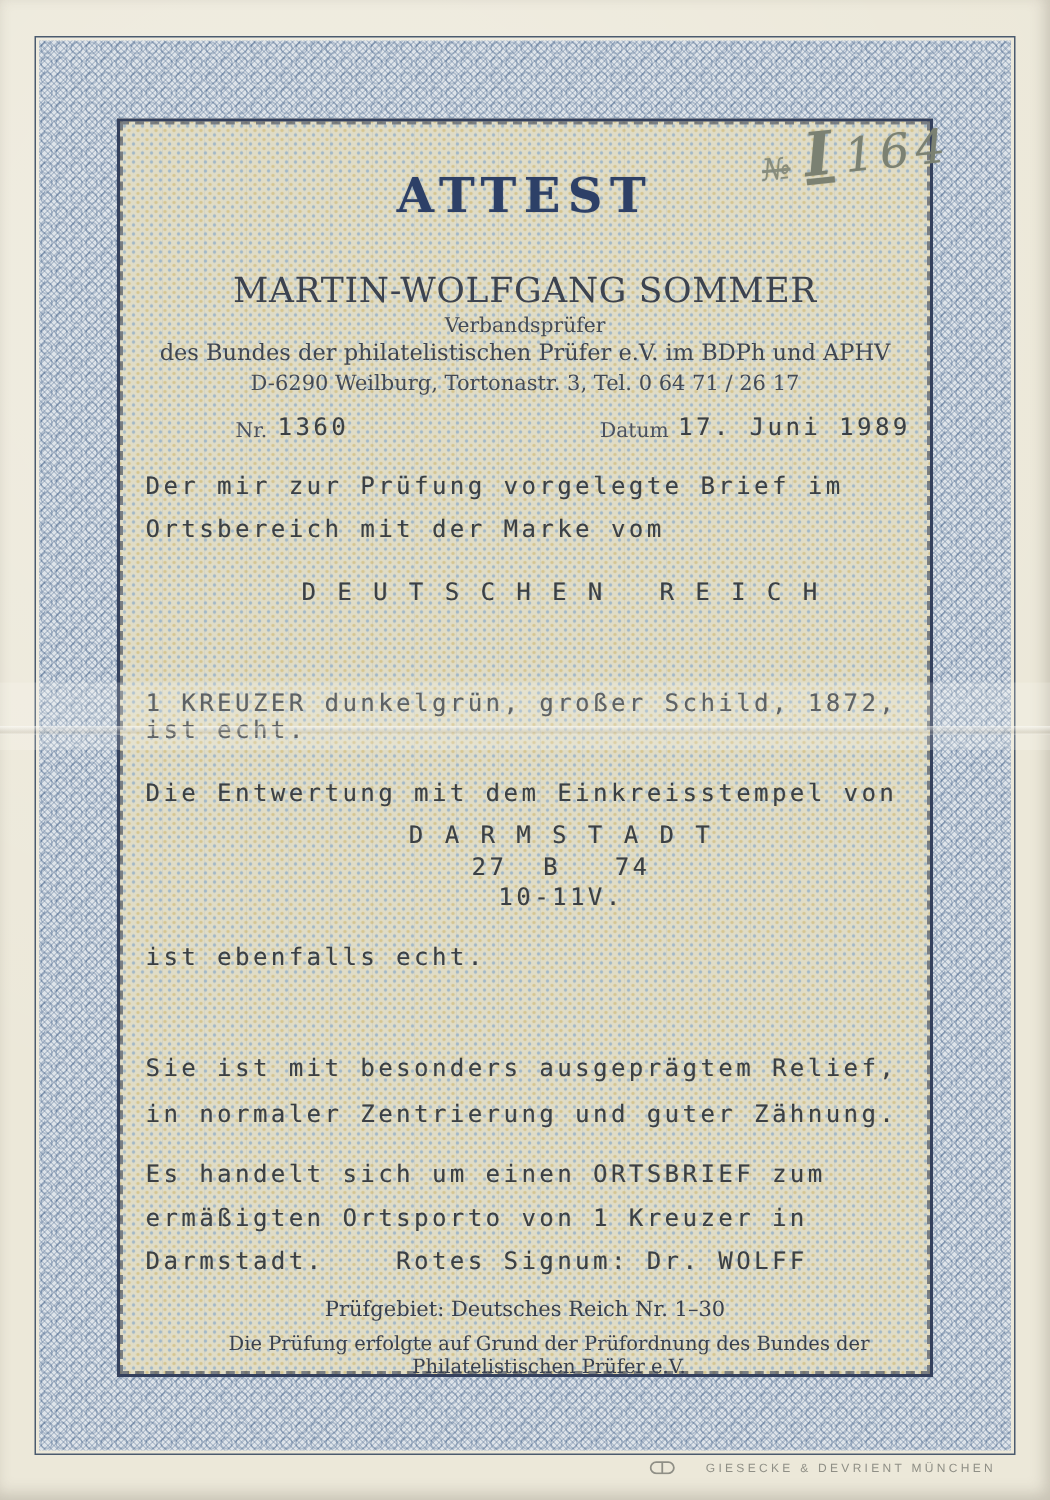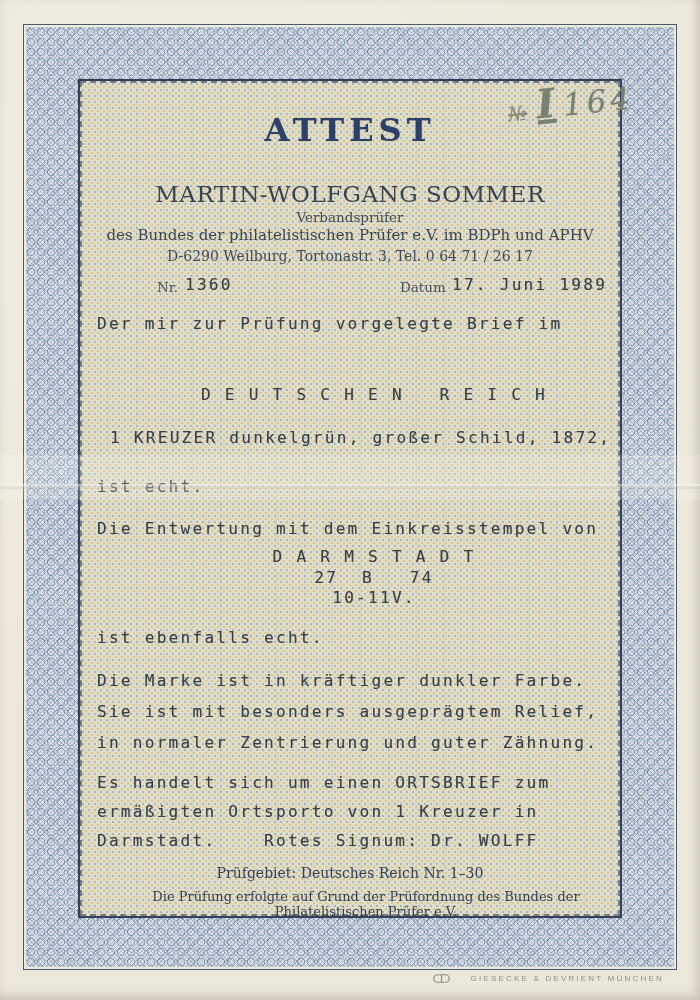--- a/index.html
+++ b/index.html
@@ -122,34 +122,34 @@
     <div class="abs ctr h-name">MARTIN-WOLFGANG SOMMER</div>
     <div class="abs ctr h-assoc">des Bundes der philatelistischen Prüfer e.V. im BDPh und APHV</div>
     <div class="abs ctr h-addr">D-6290 Weilburg, Tortonastr. 3, Tel. 0 64 71 / 26 17</div>
 
     <div class="abs sr-label nr-label">Nr.</div>
     <div class="abs tw nr-value" style="left:105px;top:194px;">1360</div>
     <div class="abs sr-label dt-label">Datum</div>
     <div class="abs tw dt-value" style="left:372px;top:194px;">17. Juni 1989</div>
 
     <div class="abs tw" style="top:233px;">Der mir zur Prüfung vorgelegte Brief im</div>
+    <div class="abs tw" style="top:262px;">Ortsbereich mit der Marke vom</div>
 
     <div class="abs tw ctr" style="top:304px;">D E U T S C H E N   R E I C H</div>
 
-    <div class="abs tw" style="top:347px;margin-left:13px;">1 KREUZER dunkelgrün, großer Schild, 1872,</div>
+    <div class="abs tw" style="top:378px;">1 KREUZER dunkelgrün, großer Schild, 1872,</div>
     <div class="abs tw" style="top:396px;">ist echt.</div>
 
     <div class="abs tw" style="top:438px;">Die Entwertung mit dem Einkreisstempel von</div>
     <div class="abs tw ctr" style="top:466px;">D A R M S T A D T</div>
     <div class="abs tw ctr" style="top:487px;">27  B   74</div>
     <div class="abs tw ctr" style="top:507px;">10-11V.</div>
 
     <div class="abs tw" style="top:547px;">ist ebenfalls echt.</div>
 
-    <div class="abs tw" style="top:590px;">Die Marke ist in kräftiger dunkler Farbe.</div>
     <div class="abs tw" style="top:621px;">Sie ist mit besonders ausgeprägtem Relief,</div>
     <div class="abs tw" style="top:652px;">in normaler Zentrierung und guter Zähnung.</div>
 
     <div class="abs tw" style="top:692px;">Es handelt sich um einen ORTSBRIEF zum</div>
     <div class="abs tw" style="top:721px;">ermäßigten Ortsporto von 1 Kreuzer in</div>
     <div class="abs tw" style="top:750px;">Darmstadt.    Rotes Signum: Dr. WOLFF</div>
 
     <div class="abs ctr f-area">Prüfgebiet: Deutsches Reich Nr. 1–30</div>
     <div class="abs ctr f-legal">Die Prüfung erfolgte auf Grund der Prüfordnung des Bundes der Philatelistischen Prüfer e.V.</div>
 

